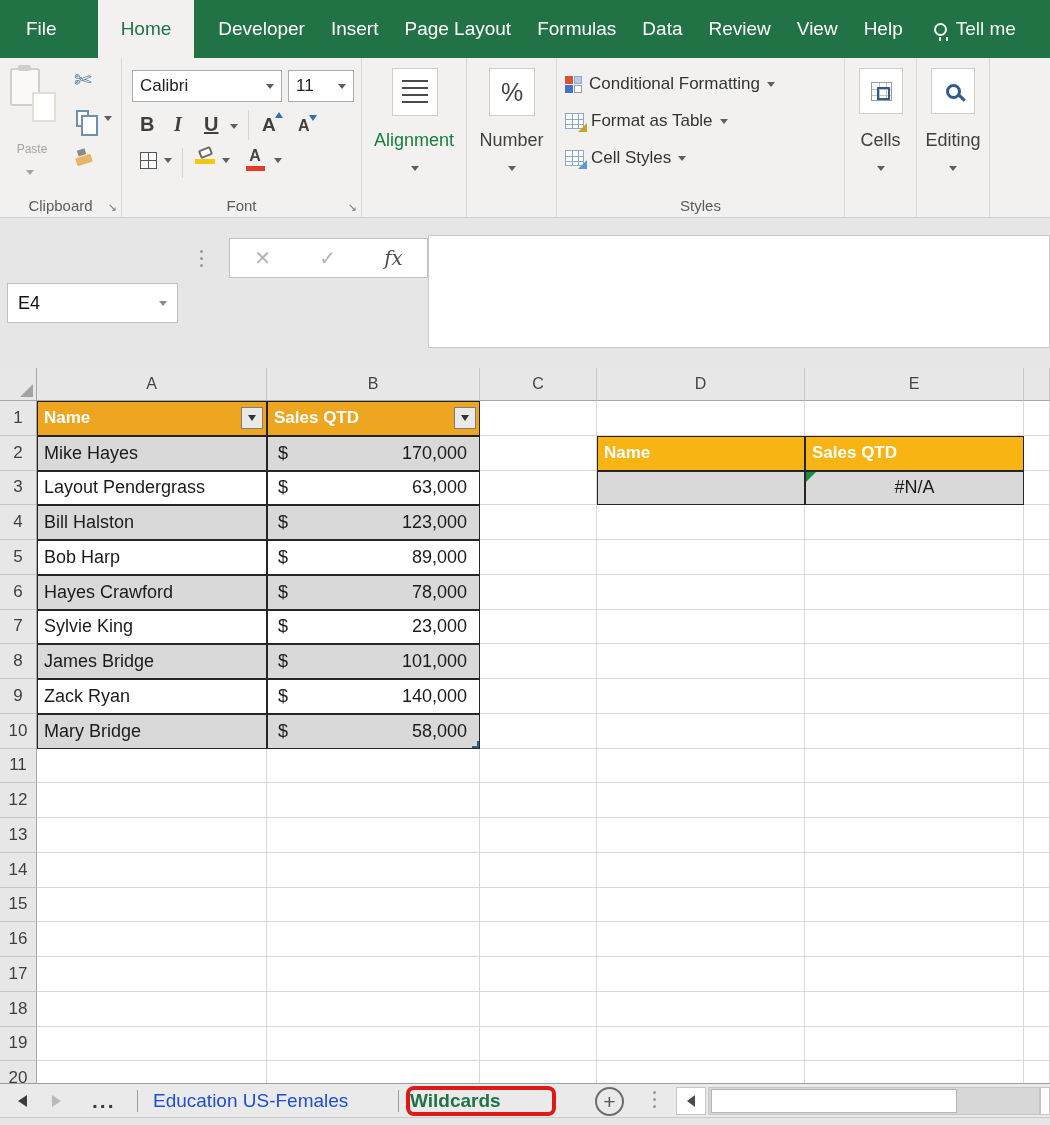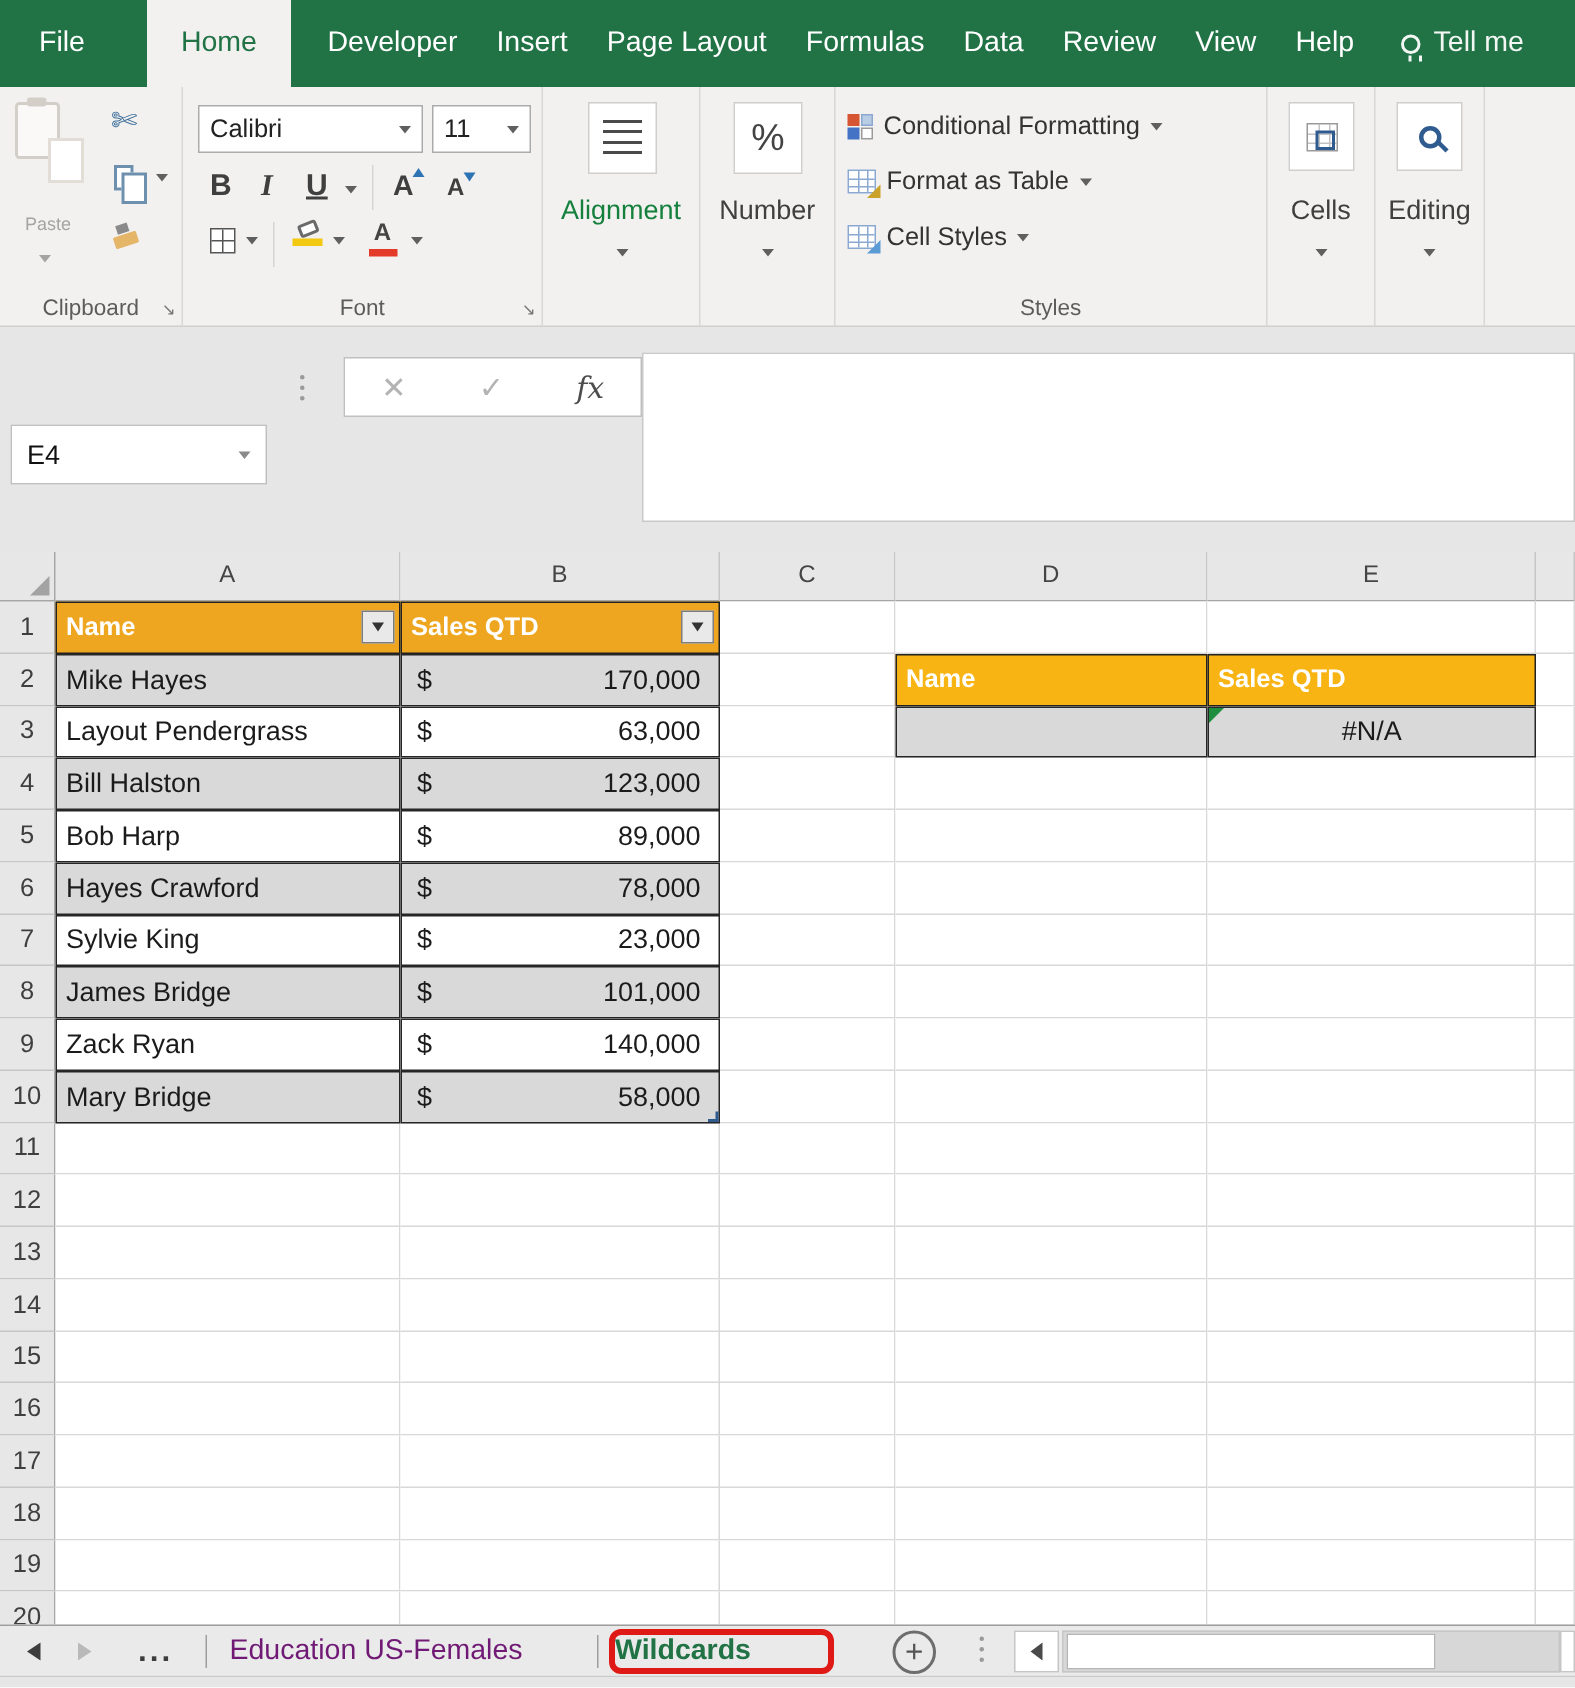--- a/index.html
+++ b/index.html
@@ -101,21 +101,21 @@
   .nacell { justify-content:center; padding-left:0; }
   .gtri { position:absolute; left:0; top:0; width:0; height:0; border-top:10px solid var(--error-green,#1E8E3E); border-right:10px solid transparent; }
   .rhandle { position:absolute; right:-1px; bottom:-1px; width:8px; height:8px; border-right:3px solid #2F5B8F; border-bottom:3px solid #2F5B8F; }
   
   .tabbar { height:34px; background:#eaeaea; border-top:1px solid #9e9e9e; position:relative; font-size:19px; }
   .tb { position:absolute; top:0; height:100%; display:flex; align-items:center; }
   .tri-left { width:0; height:0; border-right:9px solid #3d3d3d; border-top:6px solid transparent; border-bottom:6px solid transparent; }
   .tri-right { width:0; height:0; border-left:9px solid #b9b9b9; border-top:6px solid transparent; border-bottom:6px solid transparent; }
   .more { font-weight:bold; color:#3d3d3d; letter-spacing:2px; font-size:21px; }
   .tsep { width:1px; height:22px; background:#9e9e9e; }
-  .sheettab { color:#701a75; }
+  .sheettab { color:#1d4ed8; }
   .redbox { position:absolute; left:406px; top:2px; width:150px; height:30px; border:4px solid var(--annotation-red,#DF1A16); border-radius:8px; display:flex; align-items:center; }
   .wild { color:var(--brand-green,#217346); font-weight:bold; font-size:19px; }
   .plusbtn { position:absolute; left:595px; top:3px; width:29px; height:29px; border:2px solid #6d6d6d; border-radius:50%; display:flex; align-items:center; justify-content:center; color:#555; font-size:21px; line-height:1; }
   .tdots { position:absolute; left:653px; top:7px; display:flex; flex-direction:column; gap:4px; }
   .tdots i { width:3px; height:3px; background:#9a9a9a; border-radius:50%; }
   .scrlbtn { position:absolute; left:676px; top:3px; width:30px; height:28px; background:#fff; border:1px solid #c6c6c6; display:flex; align-items:center; justify-content:center; }
   .scrlbtn .tri-left { border-right-color:#4a4a4a; border-right-width:8px; }
   .track { position:absolute; left:708px; top:3px; width:332px; height:28px; background:#d7d7d7; border:1px solid #c6c6c6; }
   .thumb { position:absolute; left:2px; top:1px; width:246px; height:24px; background:#fff; border:1px solid #b5b5b5; }
   .rsliver { position:absolute; right:0; top:3px; width:10px; height:28px; background:#fff; border:1px solid #c6c6c6; }

